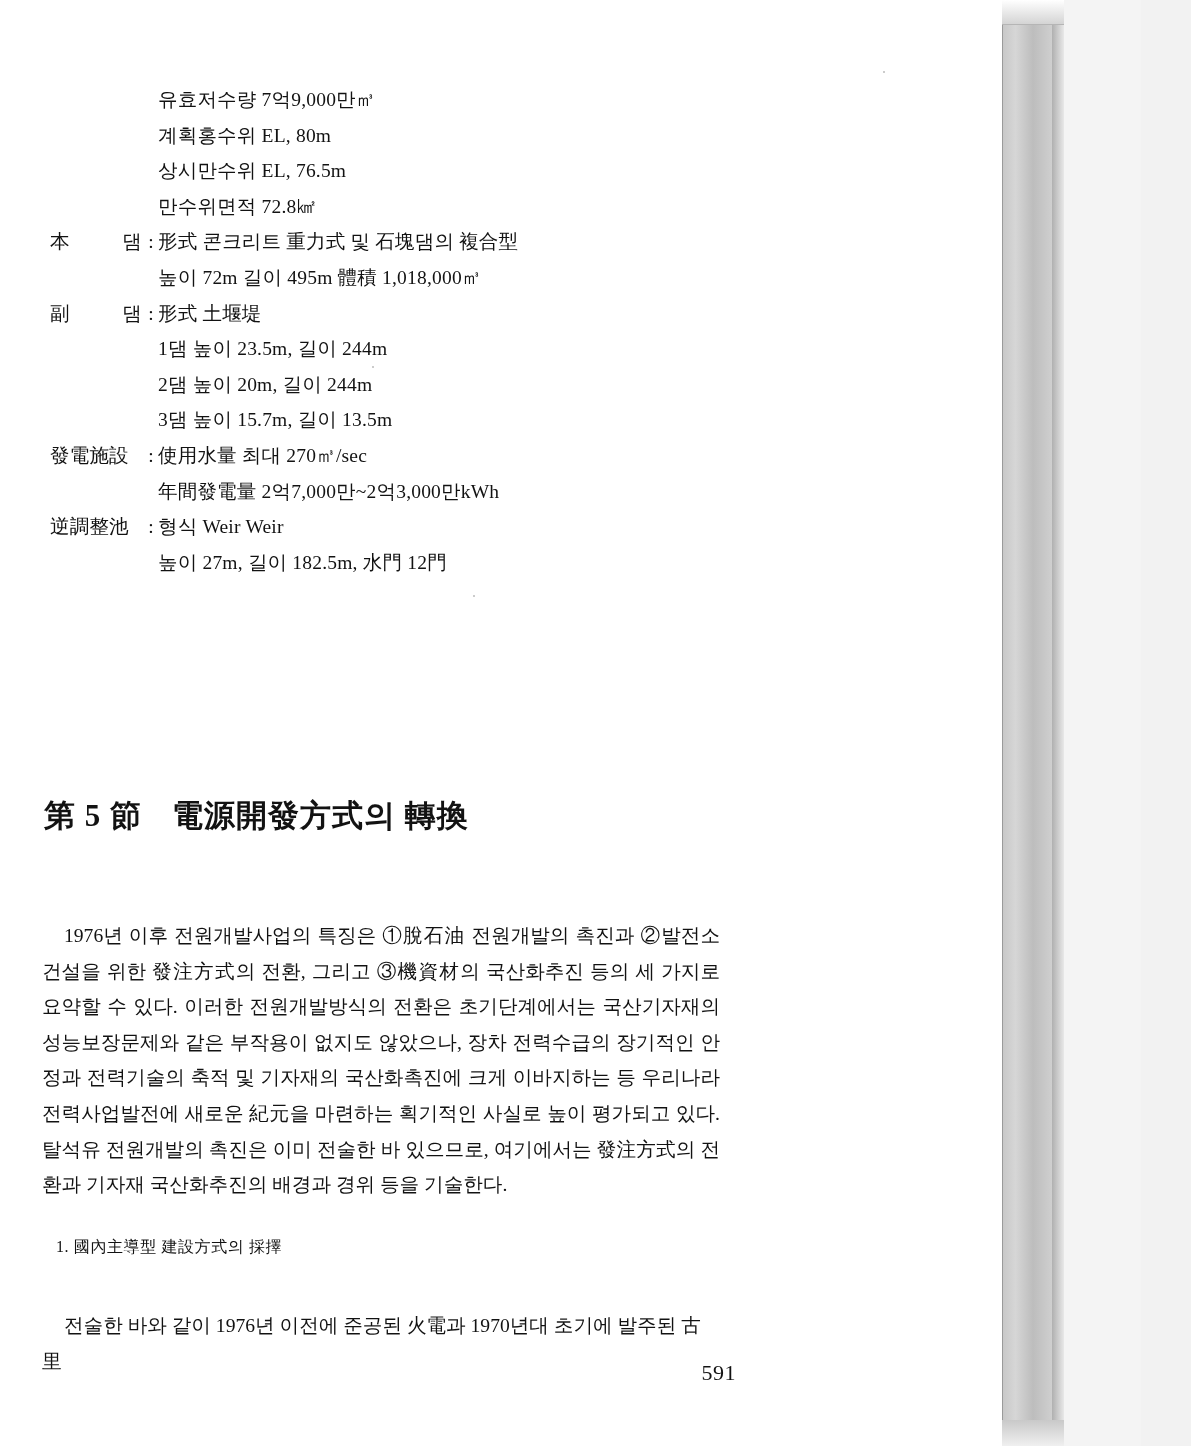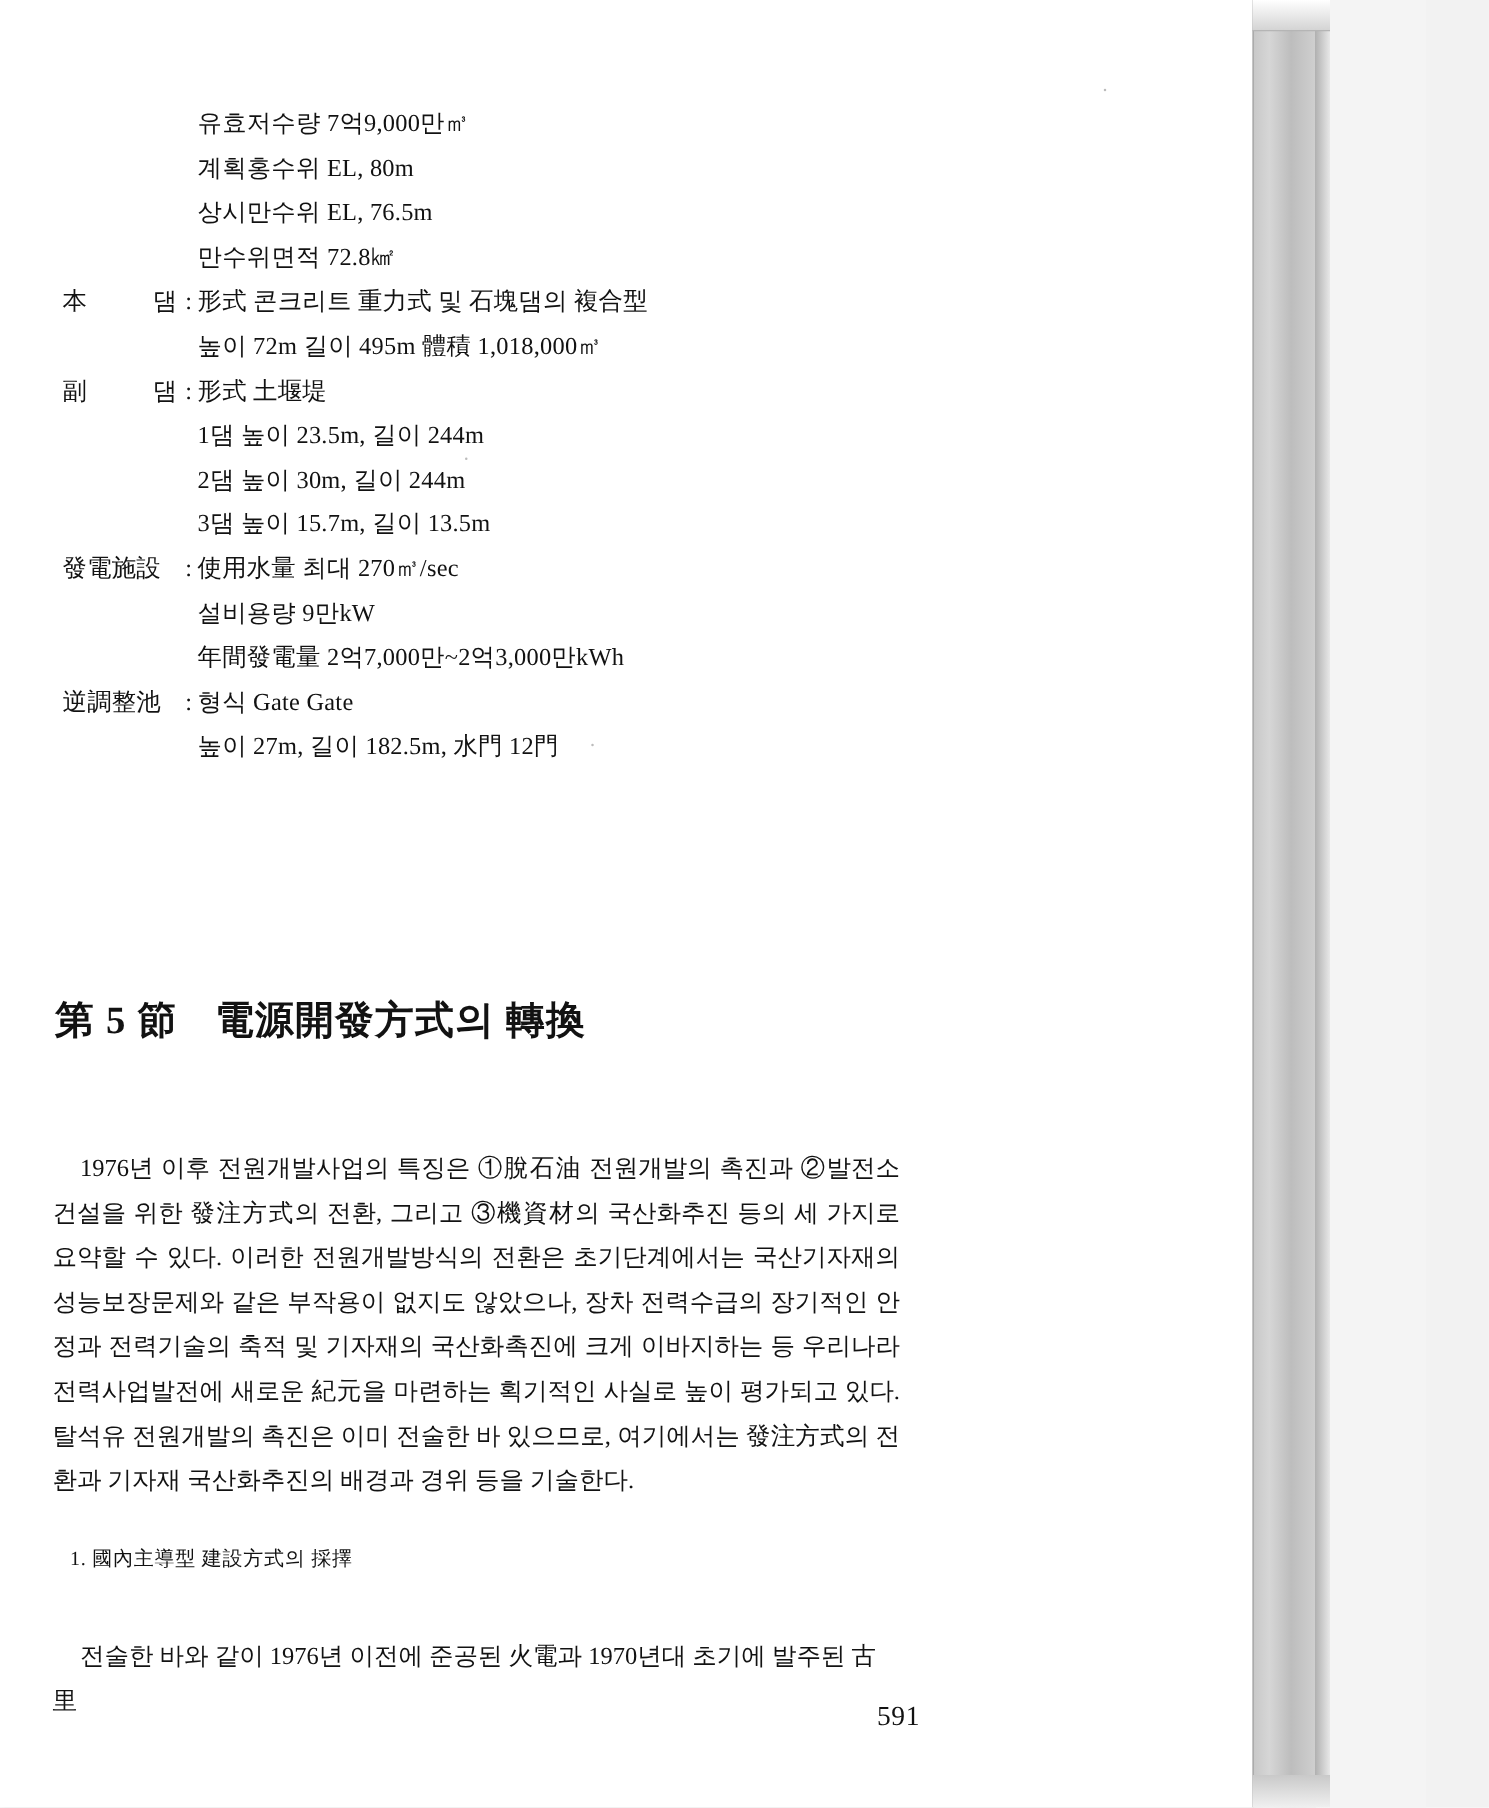--- a/index.html
+++ b/index.html
@@ -223,59 +223,54 @@
 
       <div class="spec-row indent">
         <span class="spec-label"></span>
         <span class="spec-colon"></span>
         <span class="spec-value">1댐  높이 23.5m,  길이  244m</span>
       </div>
 
       <div class="spec-row indent">
         <span class="spec-label"></span>
         <span class="spec-colon"></span>
-        <span class="spec-value">2댐  높이 30m,  길이  244m</span>
+        <span class="spec-value">2댐  높이 20m,  길이  244m</span>
       </div>
 
       <div class="spec-row indent">
         <span class="spec-label"></span>
         <span class="spec-colon"></span>
         <span class="spec-value">3댐  높이 15.7m,  길이  13.5m</span>
       </div>
 
       <div class="spec-row">
         <span class="spec-label">
           <span class="l1">發電施設</span>
           <span class="l2"></span>
         </span>
         <span class="spec-colon">:</span>
         <span class="spec-value">使用水量 최대 270㎥/sec</span>
       </div>
 
 
 
-      <div class="spec-row indent">
-        <span class="spec-label"></span>
-        <span class="spec-colon"></span>
-        <span class="spec-value">설비용량 9만kW</span>
-      </div>
 
       <div class="spec-row indent">
         <span class="spec-label"></span>
         <span class="spec-colon"></span>
         <span class="spec-value">年間發電量 2억7,000만~2억3,000만kWh</span>
       </div>
 
       <div class="spec-row">
         <span class="spec-label">
           <span class="l1">逆調整池</span>
           <span class="l2"></span>
         </span>
         <span class="spec-colon">:</span>
-        <span class="spec-value">형식  Gate  Gate</span>
+        <span class="spec-value">형식  Weir  Weir</span>
       </div>
 
       <div class="spec-row indent">
         <span class="spec-label"></span>
         <span class="spec-colon"></span>
         <span class="spec-value">높이 27m,  길이 182.5m,  水門 12門</span>
       </div>
 
     </div>
 

